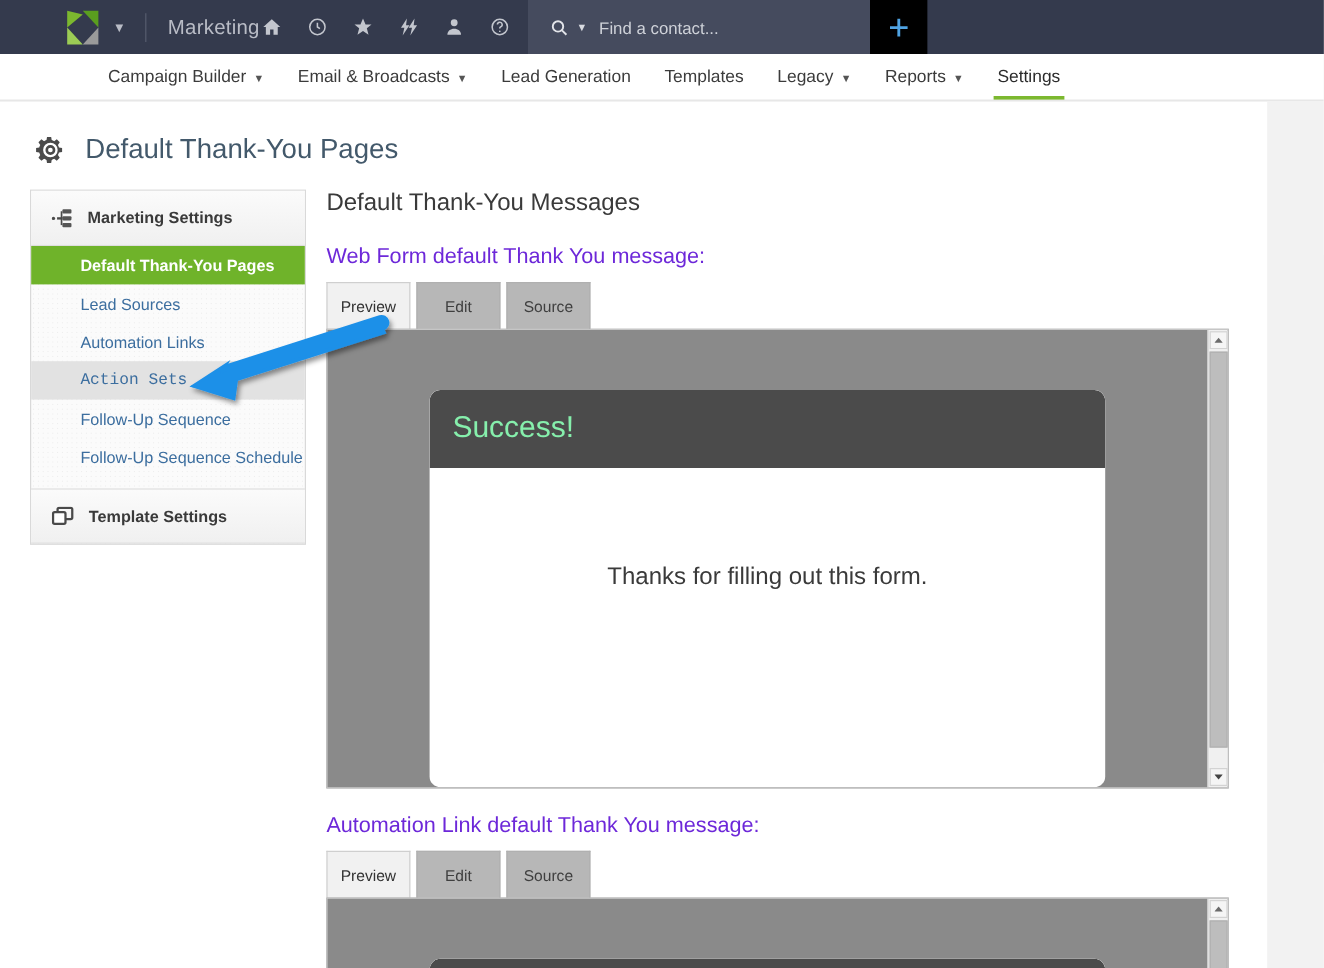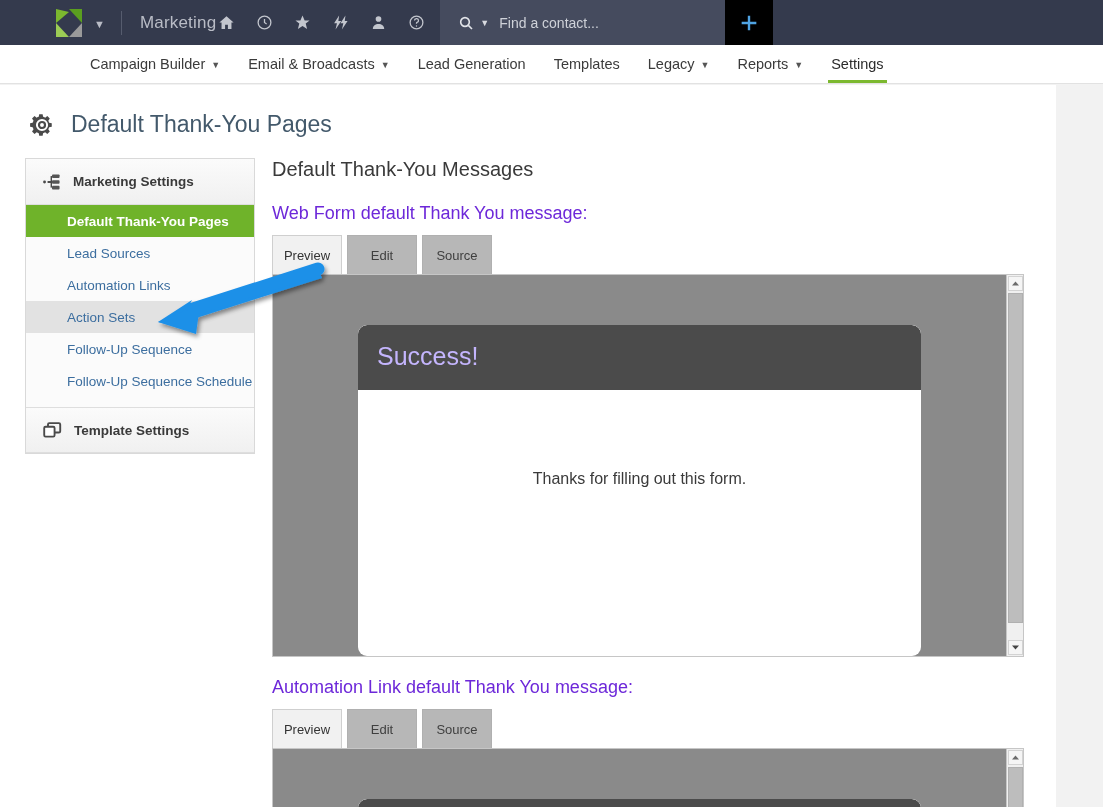--- a/index.html
+++ b/index.html
@@ -164,21 +164,21 @@
     padding-left: 41px;
     font-size: 13.5px;
     color: #3c6e9f;
     cursor: pointer;
   }
   .side-item.active {
     background: #6fb32a;
     color: #ffffff;
     font-weight: bold;
   }
-  .side-item.hover { background: #e2e2e2; }
+  .side-item.hover { background: #e2e2e2; font-family: Liberation Mono, monospace; }
   .side-group { padding-bottom: 12px; }
   .side-group.first { padding-bottom: 10px; }
 
   
   .main {
     position: absolute; left: 272px; top: 73px;
     width: 760px;
   }
   .main-heading {
     font-size: 20px; color: #3a3a3a; font-weight: normal;
@@ -221,30 +221,30 @@
     overflow: hidden;
   }
   .success-card {
     width: 563px;
     background: #fff;
     border-radius: 9px;
     overflow: hidden;
   }
   .success-head {
     background: #4b4b4b;
-    color: #c4b5fd;
+    color: #86efac;
     font-size: 25px;
     padding: 17px 0 19px 19px;
     border-radius: 9px 9px 0 0;
   }
   .success-body {
     height: 275px;
     display: flex; justify-content: center;
     padding-top: 80px;
-    font-size: 16px;
+    font-size: 20px;
     color: #3a3a3a;
   }
   .success-card.clipped .success-head { border-radius: 9px 9px 0 0; }
 
   
   .vscroll {
     width: 17px;
     background: #f0f0f0;
     border-left: 1px solid #c6c6c6;
     display: flex; flex-direction: column; align-items: center;

